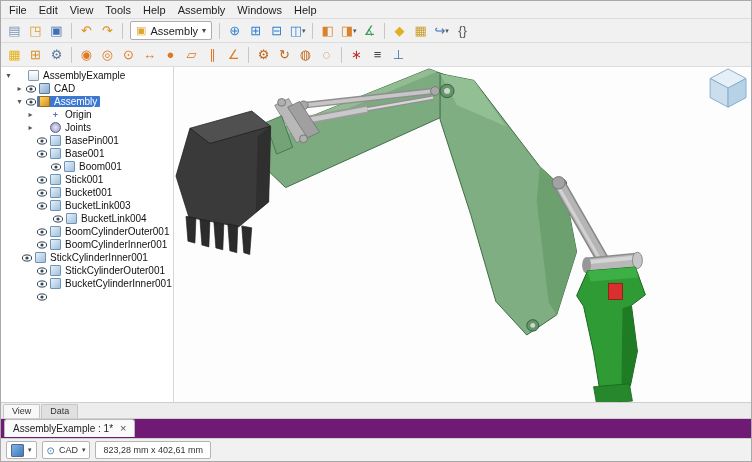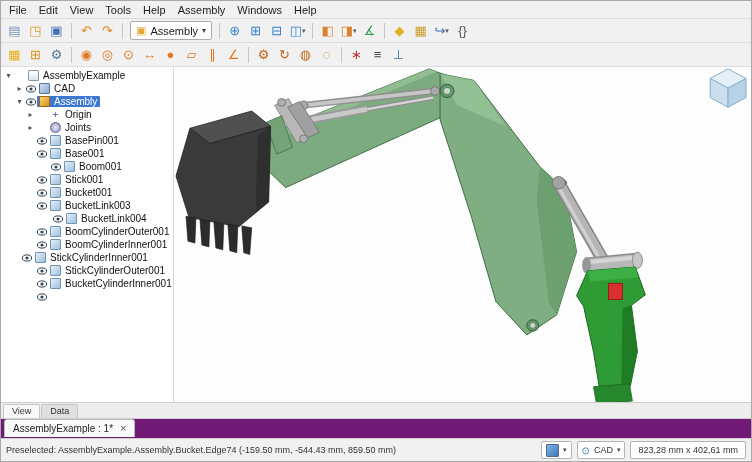--- a/index.html
+++ b/index.html
@@ -507,21 +507,20 @@
     </div>
 
   <div class="doc-tabs">
     <div class="doc-tab active">
       <span>AssemblyExample : 1*</span>
       <span class="doc-close">×</span>
     </div>
   </div>
 
   <div class="status-bar">
-    <span class="status-text">Preselected: AssemblyExample.Assembly.Bucket.Edge74 (-159.50 mm, -544.43 mm, 859.50 mm)</span>
     <span class="status-right">
       <span class="combo">
         <span class="swatch"></span>
         <span class="cc">▾</span>
       </span>
       <span class="combo">
         <span class="nav-ico">⊙</span>
         <span>CAD</span>
         <span class="cc">▾</span>
       </span>

